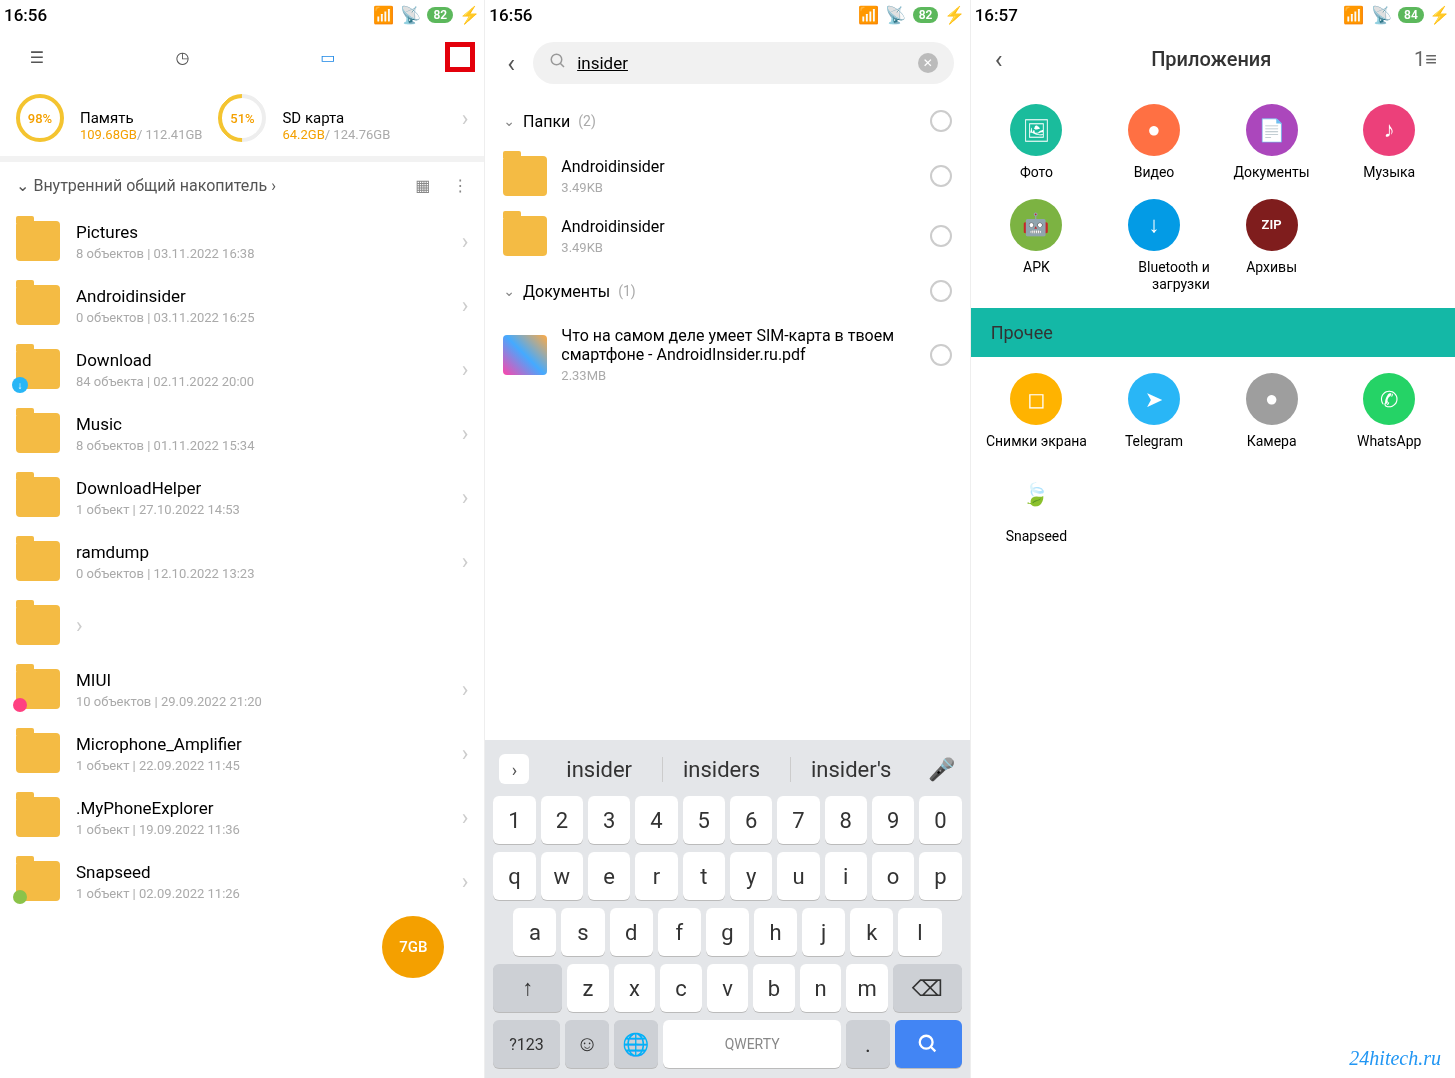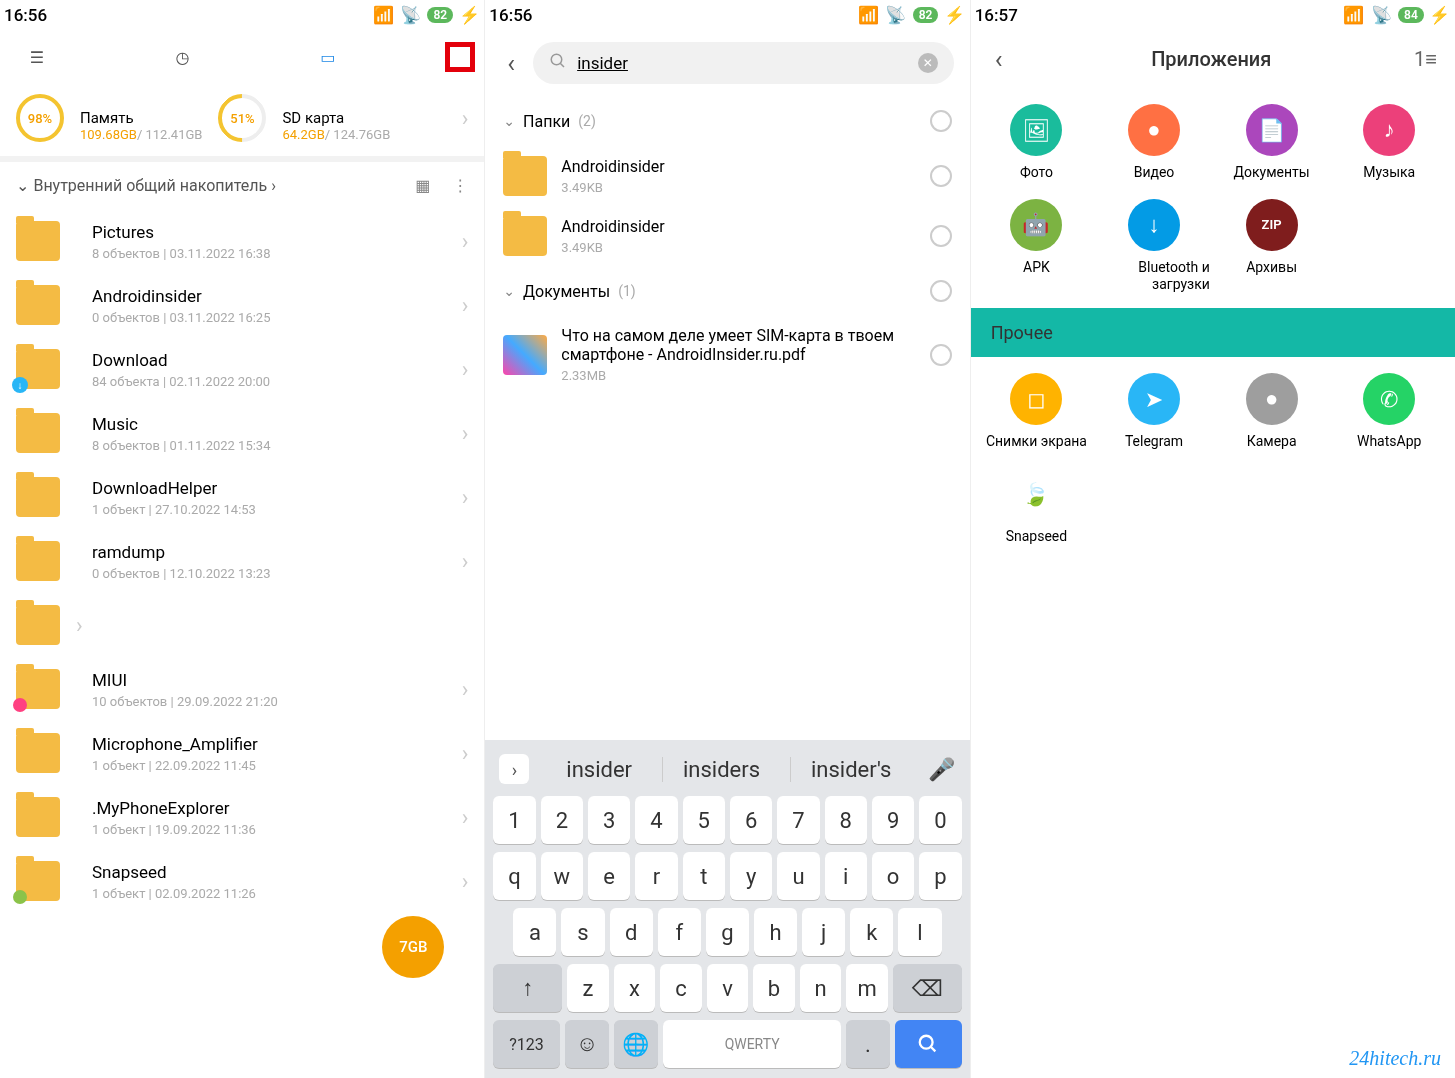--- a/index.html
+++ b/index.html
@@ -30,21 +30,21 @@
 .path-bar { display:flex; align-items:center; padding: 14px 16px; gap:10px; }
 .path-text { font-size:16px; color:#555; flex:1; display:flex; align-items:center; gap:4px; }
 .path-icons { display:flex; gap:22px; color:#888; }
 
 .file-row { display:flex; align-items:center; padding: 12px 16px; gap:16px; }
 .folder-icon { width:44px; height:40px; background:#f4bb44; border-radius:4px; position:relative; flex-shrink:0; }
 .folder-icon::before { content:''; position:absolute; top:-5px; left:0; width:18px; height:7px; background:#f4bb44; border-radius:2px 2px 0 0; }
 .folder-icon.badge-blue::after { content:'↓'; position:absolute; bottom:-4px; left:-4px; width:16px; height:16px; background:#29b6f6; border-radius:50%; color:#fff; font-size:10px; display:flex; align-items:center; justify-content:center; }
 .folder-icon.badge-pink::after { content:''; position:absolute; bottom:-3px; left:-3px; width:14px; height:14px; background:#ff4081; border-radius:50%; }
 .folder-icon.badge-green::after { content:''; position:absolute; bottom:-3px; left:-3px; width:14px; height:14px; background:#8bc34a; border-radius:50%; }
-.file-info { flex:1;margin-left:16px; }
+.file-info { flex:1; }
 .file-name { font-size:17px; color:#000; margin-bottom:4px; }
 .file-meta { font-size:13px; color:#aaa; }
 .file-chevron { color:#ccc; font-size:22px; }
 
 .fab { position:absolute; bottom:100px; right:40px; width:62px; height:62px; border-radius:50%; background:#f4a000; color:#fff; display:flex; align-items:center; justify-content:center; font-size:15px; font-weight:500; }
 
 
 .search-bar-row { display:flex; align-items:center; gap:12px; padding: 12px 16px; }
 .back-btn { font-size:26px; color:#555; padding:0 6px; }
 .search-input-wrap { flex:1; background:#f1f1f1; border-radius:24px; padding: 10px 16px; display:flex; align-items:center; gap:10px; }

